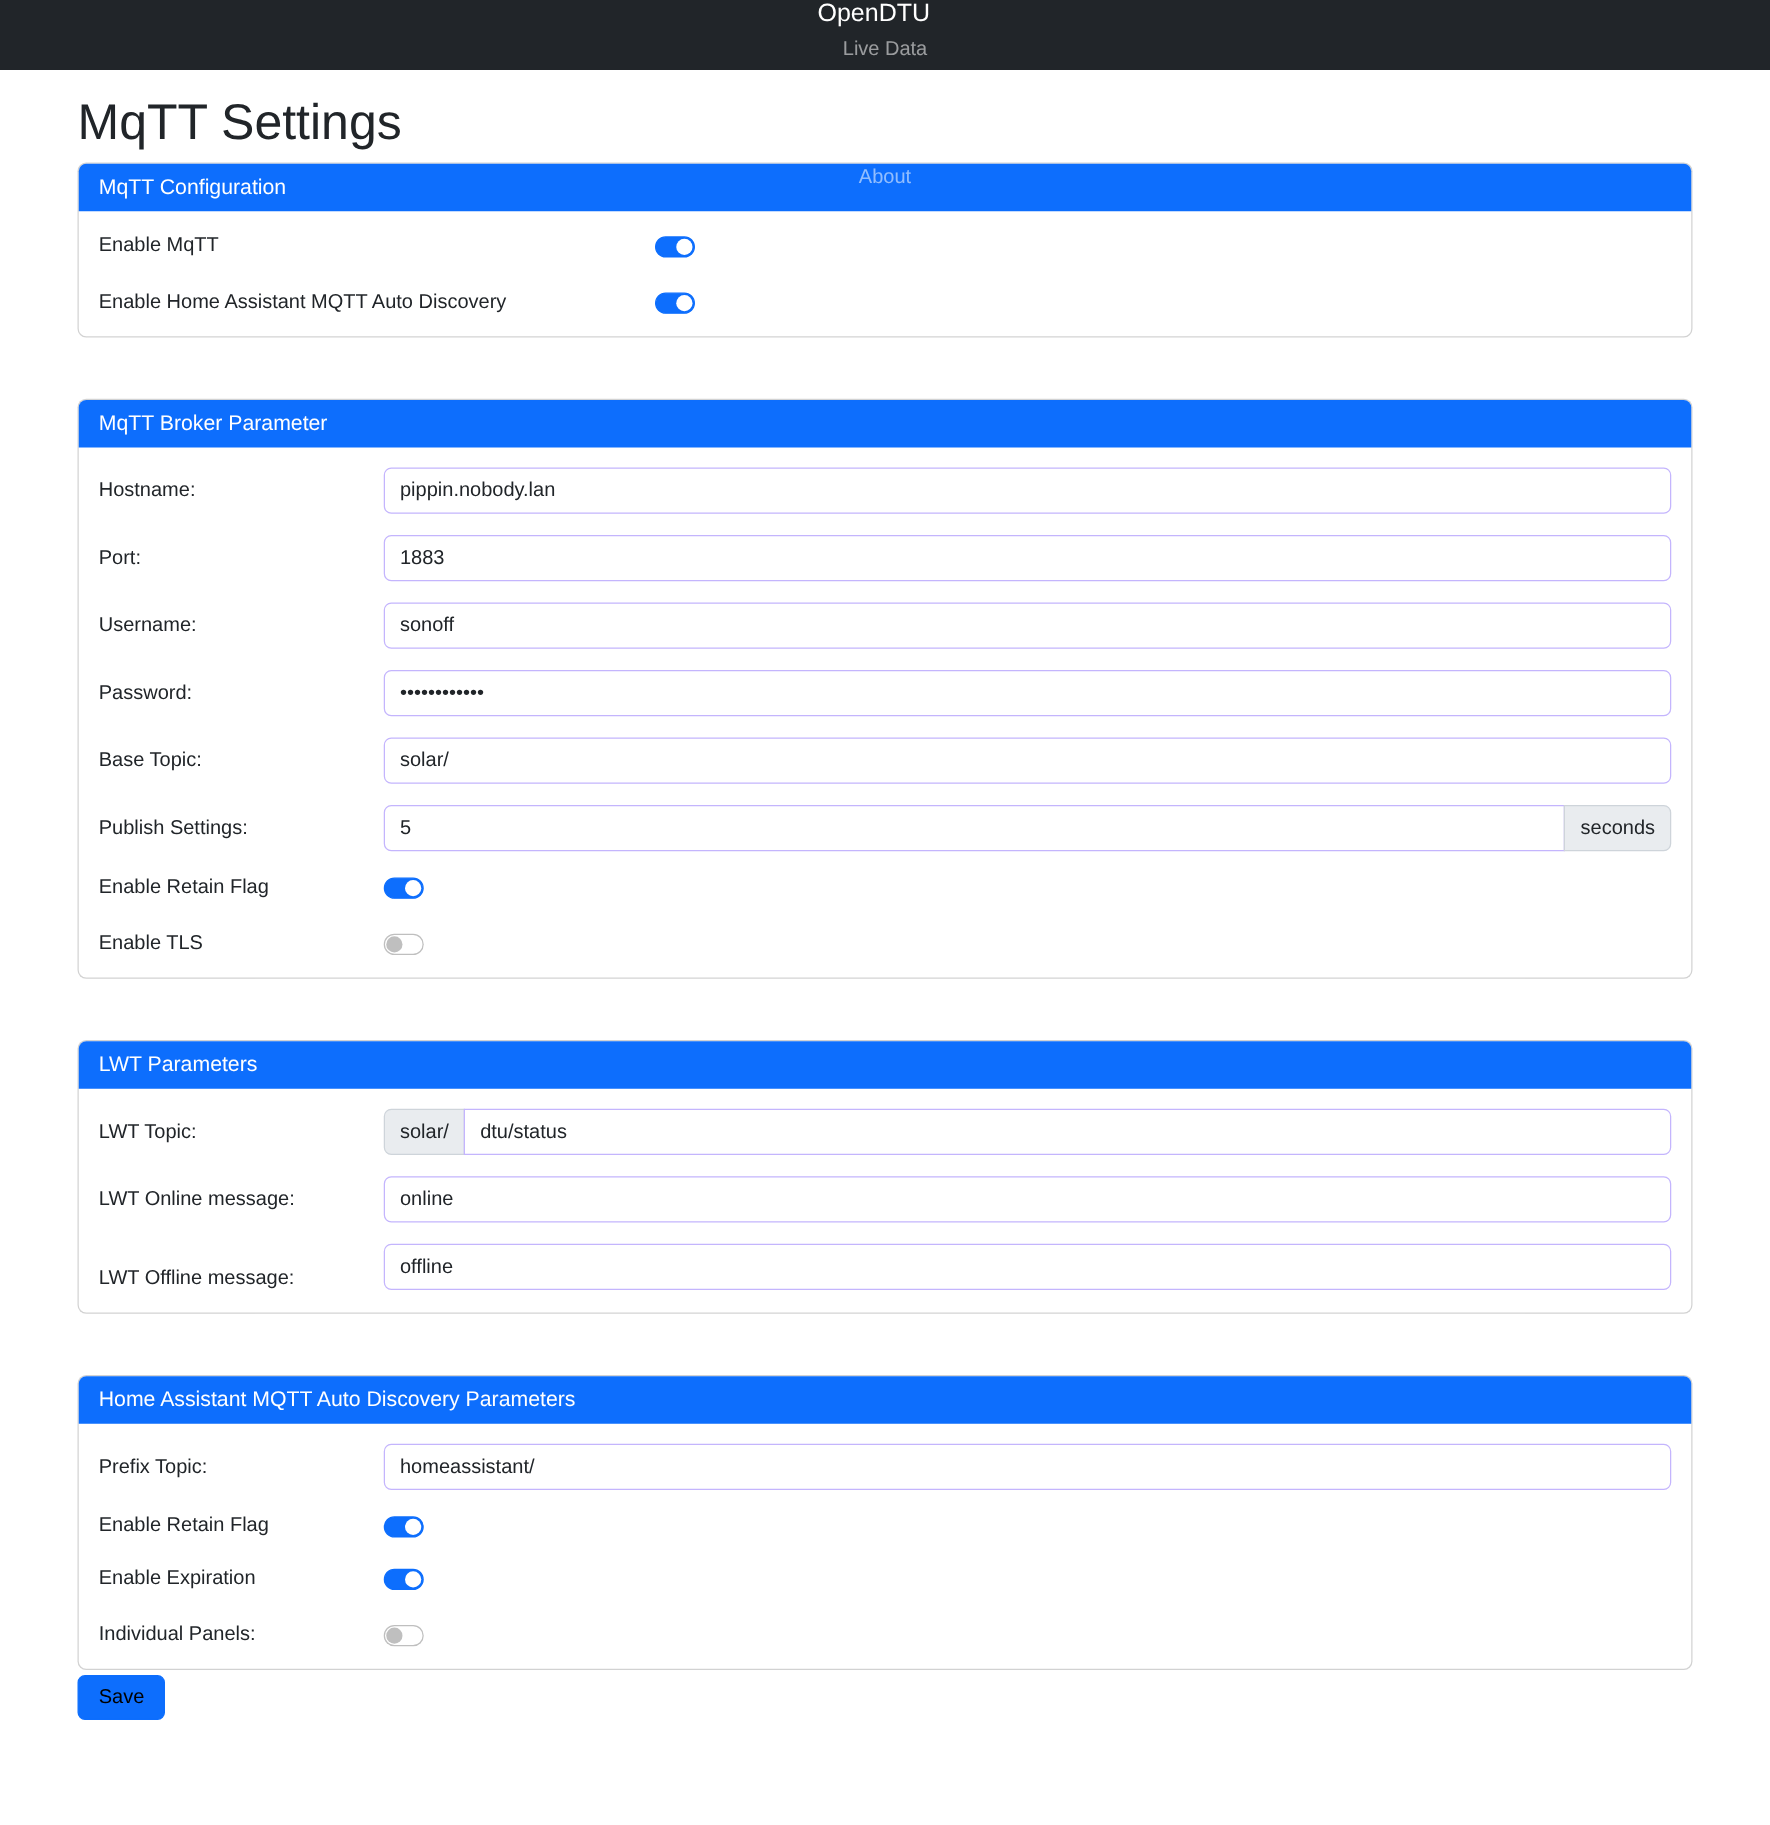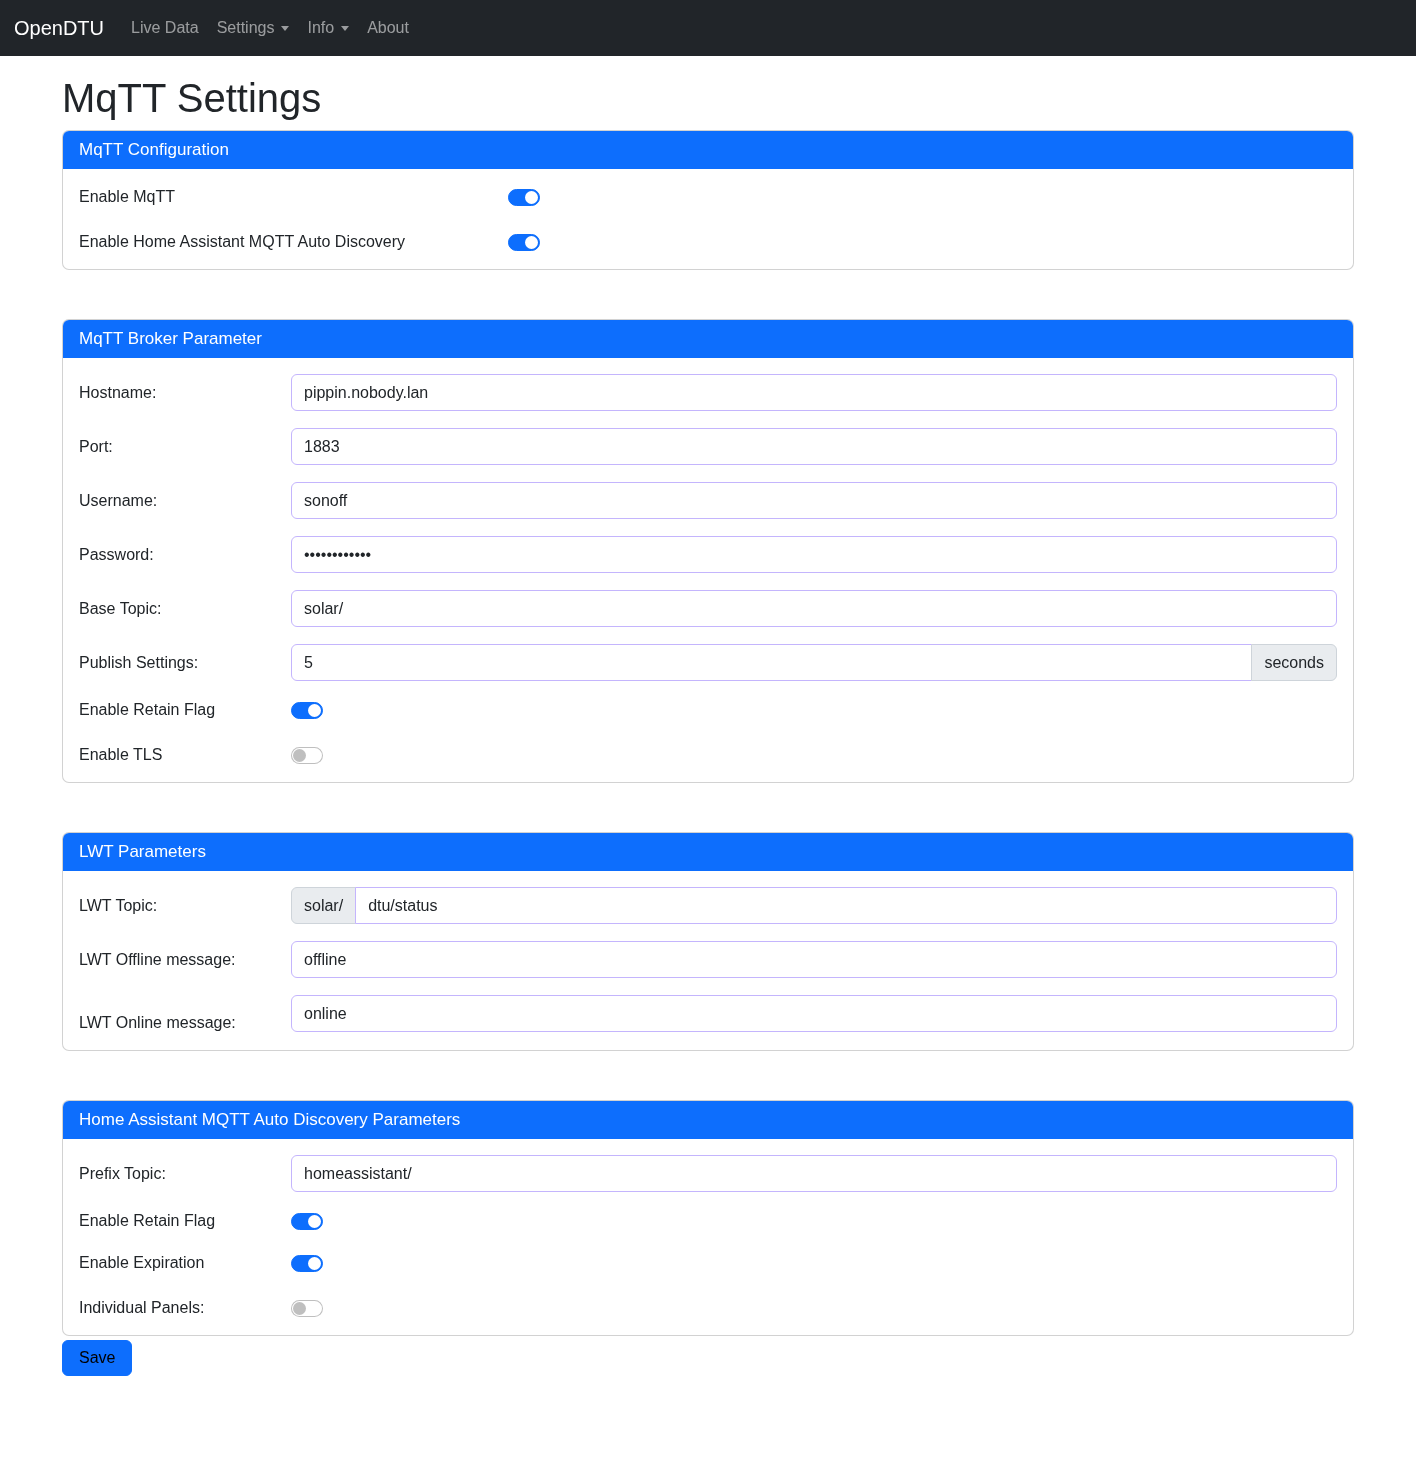--- a/index.html
+++ b/index.html
@@ -8,20 +8,21 @@
     width:1416px; height:1460px;
     font-family:"Liberation Sans", sans-serif;
     font-size:16px; color:#212529;
   }
 
   
   .navbar {
     height:56px; background:#212529;
     display:flex; align-items:center;
     padding:0 14px;
+    flex-direction:column;
   }
   .brand { color:#fff; font-size:20px; margin-right:18px; text-decoration:none; cursor:pointer; }
   .nav-link {
     color:rgba(255,255,255,.55); font-size:16px;
     padding:8px 9px; cursor:pointer; display:flex; align-items:center;
   }
   .caret {
     display:inline-block; margin-left:7px;
     width:0; height:0;
     border-left:4.5px solid transparent;
@@ -40,21 +41,21 @@
     background:#fff;
   }
   .card-header {
     background:#0d6efd; color:#fff;
     padding:8px 16px; line-height:22px;
     border-radius:6px 6px 0 0;
     font-size:17px;
   }
   .card-body { padding:16px; }
 
-  .row { display:flex; align-items:center; margin-bottom:17px; }
+  .row { display:flex; align-items:center; margin-bottom:17px;gap:16px; }
   .row:last-child { margin-bottom:2px;align-items:flex-end; }
   .switch-row { height:24px; margin-bottom:18px; }
   .label { flex:none; font-size:16px; color:#212529; }
   .label-sm { width:212px; }
   .label-lg { width:429px; }
 
   .form-control {
     flex:1; min-width:0; height:37px;
     padding:6px 12px;
     font-family:inherit; font-size:16px; color:#212529;
@@ -189,27 +190,27 @@
     <div class="card-header">LWT Parameters</div>
     <div class="card-body">
       <div class="row">
         <span class="label label-sm">LWT Topic:</span>
         <div class="input-group">
           <span class="addon addon-left">solar/</span>
           <input class="form-control rad-right-only" value="dtu/status" style="">
         </div>
       </div>
       <div class="row">
+        <span class="label label-sm">LWT Online message:</span>
+        <input class="form-control" value="online" style="">
+      </div>
+      <div class="row">
         <span class="label label-sm">LWT Offline message:</span>
         <input class="form-control" value="offline" style="">
       </div>
-      <div class="row">
-        <span class="label label-sm">LWT Online message:</span>
-        <input class="form-control" value="online" style="">
-      </div>
     </div>
   </div>
 
   
   <div class="card" style="margin-bottom:0;">
     <div class="card-header">Home Assistant MQTT Auto Discovery Parameters</div>
     <div class="card-body">
       <div class="row">
         <span class="label label-sm">Prefix Topic:</span>
         <input class="form-control" value="homeassistant/" style="">

